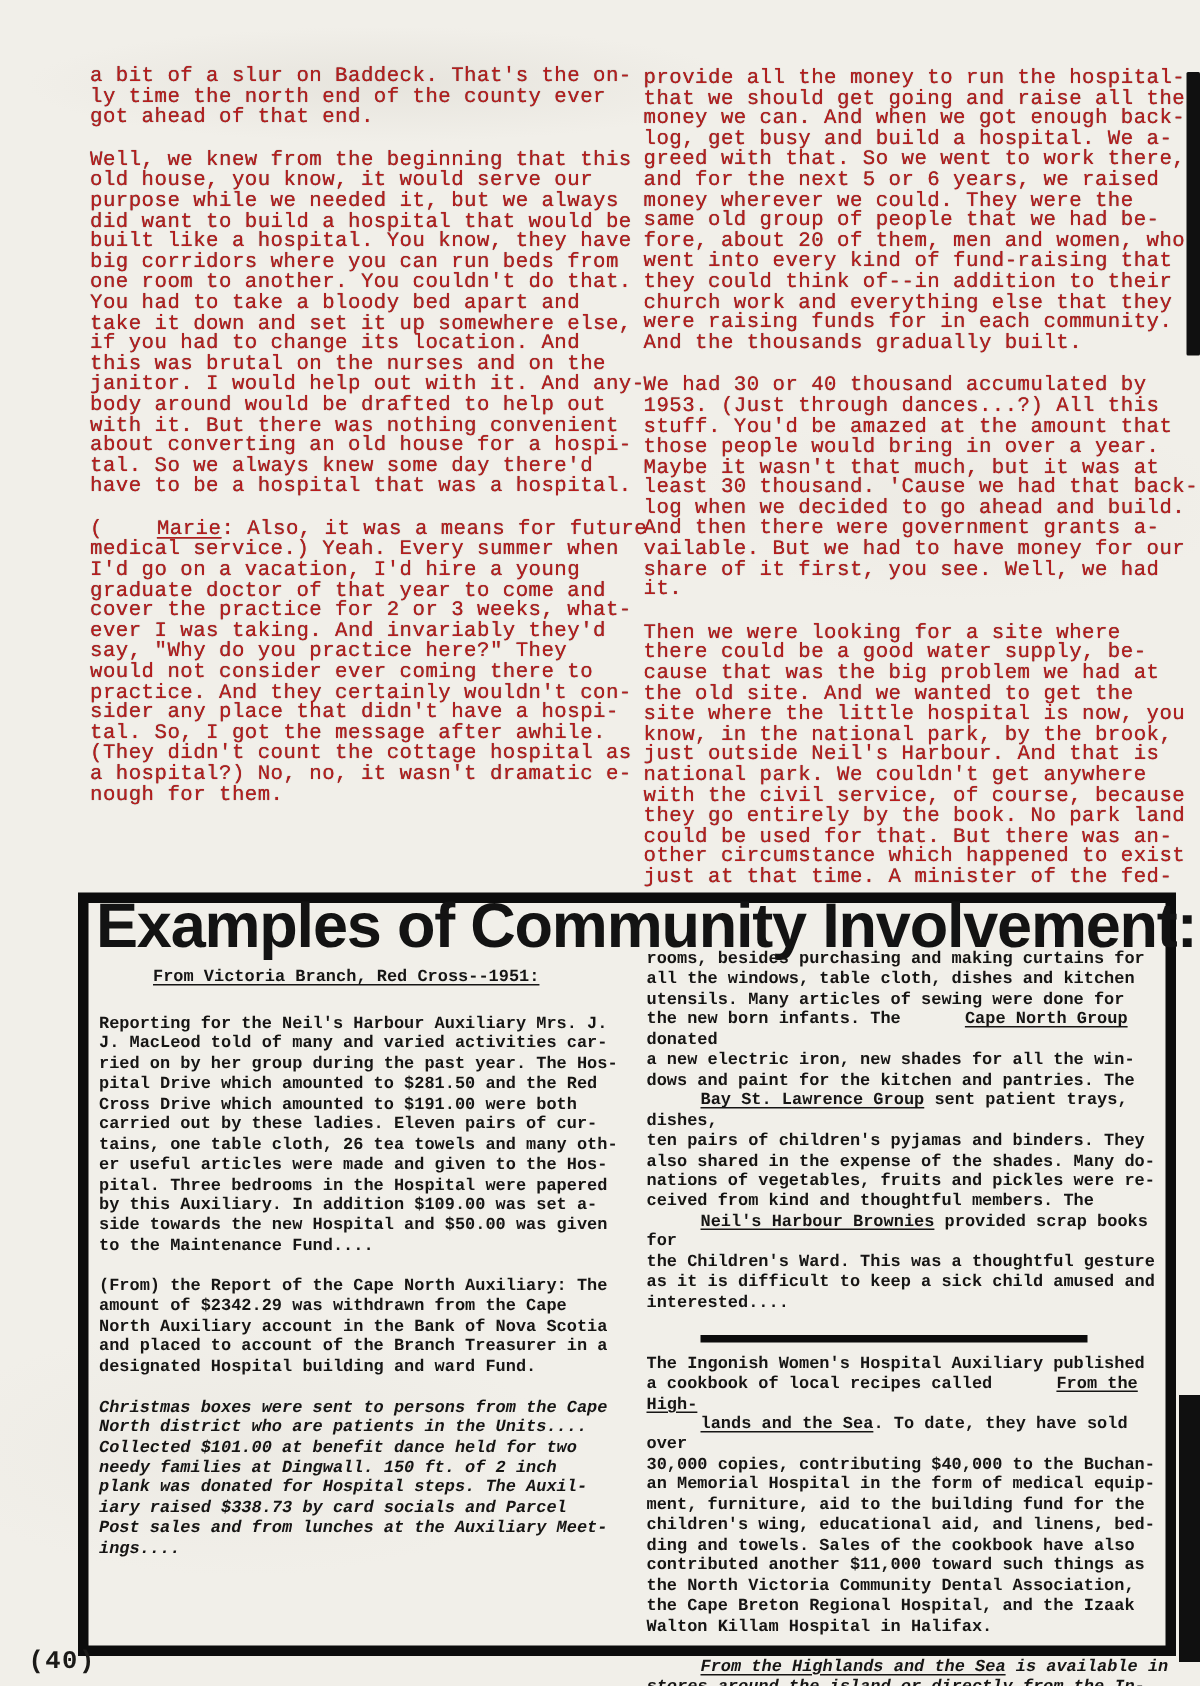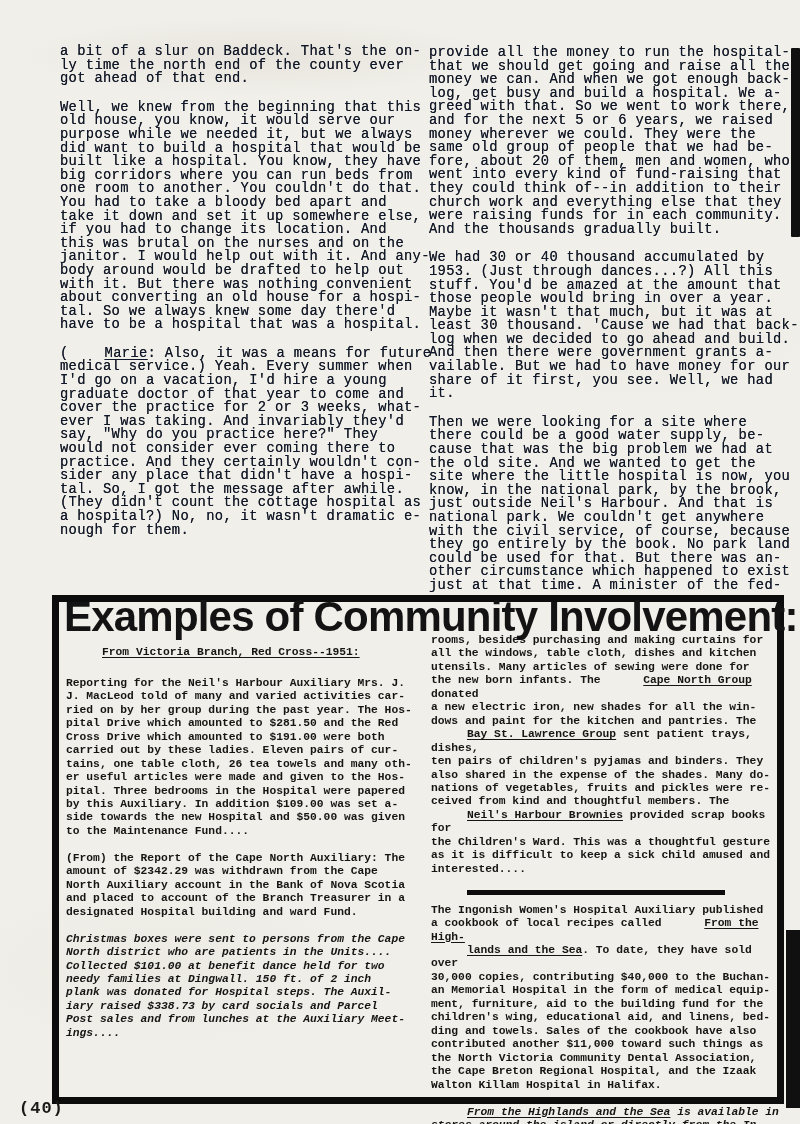--- a/index.html
+++ b/index.html
@@ -9,21 +9,21 @@
       radial-gradient(ellipse 340px 55px at 32% 5%, rgba(222,219,211,.55), rgba(222,219,211,0) 70%),
       radial-gradient(ellipse 260px 90px at 80% 30%, rgba(228,225,217,.35), rgba(228,225,217,0) 70%),
       radial-gradient(ellipse 300px 120px at 20% 86%, rgba(226,223,215,.3), rgba(226,223,215,0) 70%),
       #f1efe9;
     font-family:"Liberation Mono","DejaVu Sans Mono",monospace;
     color:#1e1d1b;
   }
   .col { position:absolute; }
   .main-col {
     width:382px; font-size:13.8px; line-height:13.6px; letter-spacing:0.32px;
-    color:#0f172a; text-shadow:0 0 0.5px rgba(35,34,32,.85);
+    color:#b91c1c; text-shadow:0 0 0.5px rgba(35,34,32,.85);
     white-space:normal;
   }
   .main-col .para { margin:0 0 15px 0; }
   #main-left  { left:60px;  top:45px; }
   #main-right { left:429px; top:46px; }
 
   #feature-box {
     position:absolute; left:52px; top:595px; width:732px; height:509px;
     border:7px solid #0c0c0c; box-sizing:border-box; background:transparent;
   }

